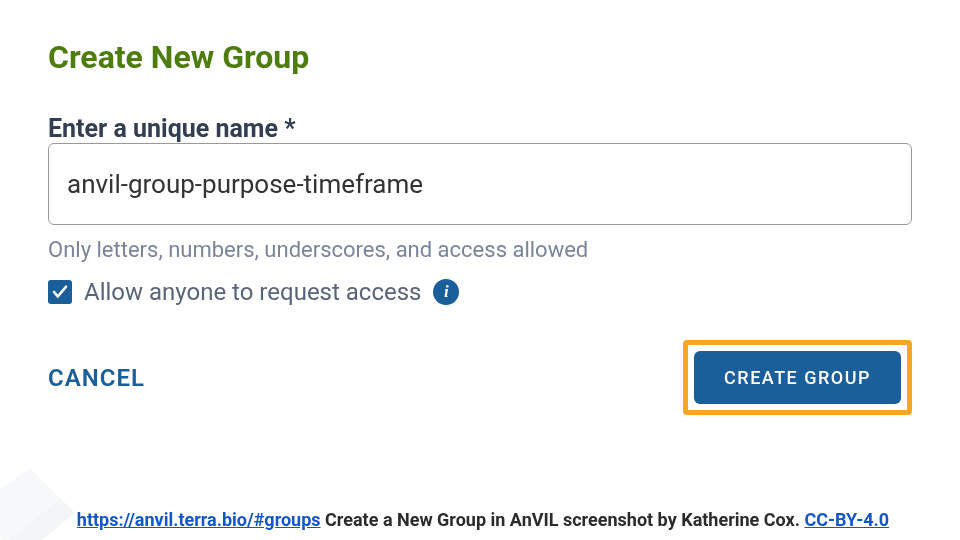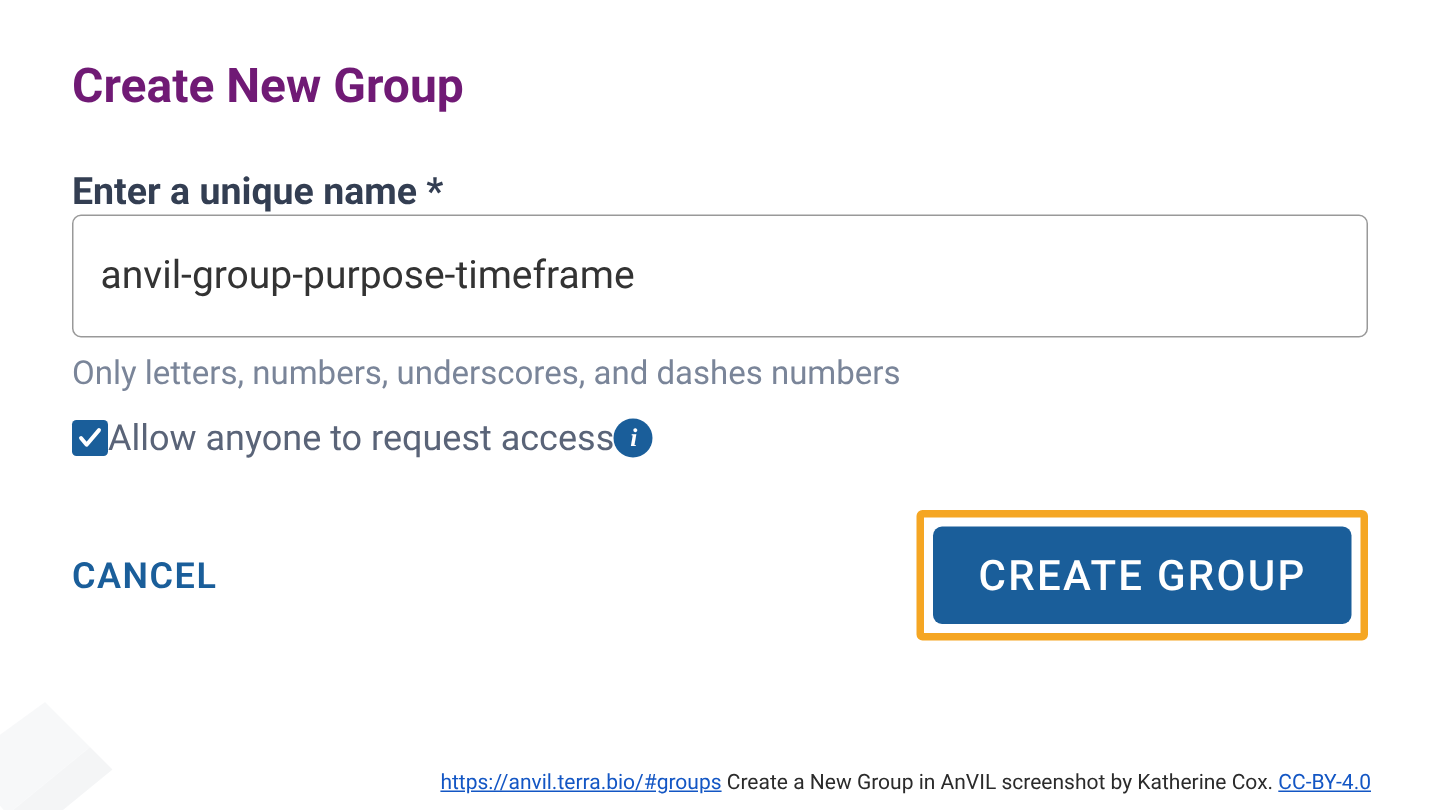--- a/index.html
+++ b/index.html
@@ -10,21 +10,21 @@
       background: #fff;
       position: relative;
       overflow: hidden;
     }
     .dialog {
       padding: 38px 48px 0 48px;
     }
     .title {
       font-size: 32px;
       font-weight: 700;
-      color: #701a75;
+      color: #4d7c0f;
       margin-bottom: 38px;
     }
     .field-label {
       font-size: 25px;
       font-weight: 700;
       color: #333e52;
       margin-bottom: 0;
     }
     .text-input {
       width: 100%;
@@ -37,20 +37,21 @@
       outline: none;
     }
     .hint {
       font-size: 22px;
       color: #7a8599;
       margin-top: 12px;
     }
     .checkbox-row {
       display: flex;
       align-items: center;
+      gap: 12px;
       margin-top: 16px;
     }
     .checkbox {
       width: 24px;
       height: 24px;
       background: #1a5e9a;
       border-radius: 3px;
       display: flex;
       align-items: center;
       justify-content: center;
@@ -97,39 +98,40 @@
     }
     .highlight-box {
       border: 5px solid #f5a623;
       border-radius: 4px;
       padding: 6px;
     }
     .create-btn {
       background: #1a5e9a;
       border: none;
       color: #fff;
-      font-size: 28px;
+      font-size: 18px;
       font-weight: 500;
       letter-spacing: 1.5px;
       padding: 16px 30px;
       border-radius: 6px;
       cursor: pointer;
       font-family: inherit;
     }
     .footer {
       position: absolute;
       bottom: 10px;
       left: 0;
       width: 100%;
       display: flex;
-      justify-content: flex-end;
+      justify-content: center;
       align-items: center;
       padding: 0 46px 0 52px;
-      font-size: 14px;
+      font-size: 18px;
       color: #2b2b2b;
+      font-weight: bold;
     }
     .footer-left a {
       color: #1356c4;
       text-decoration: underline;
     }
     .corner-decor {
       position: absolute;
       left: -25px;
       bottom: -18px;
       width: 100px;
@@ -146,21 +148,21 @@
     <polygon points="0,40 55,0 85,30 30,75" fill="#cfd4da"></polygon>
     <polygon points="30,75 85,30 100,45 45,90" fill="#b9bfc7"></polygon>
   </svg>
 </div>
 
 <div class="dialog">
   <h1 class="title">Create New Group</h1>
 
   <div class="field-label">Enter a unique name *</div>
   <input type="text" class="text-input" value="anvil-group-purpose-timeframe" style="">
-  <div class="hint">Only letters, numbers, underscores, and dashes numbers</div>
+  <div class="hint">Only letters, numbers, underscores, and access allowed</div>
 
   <div class="checkbox-row">
     <div class="checkbox">
       <svg viewBox="0 0 24 24">
         <path d="M4 12 L9 18 L20 5" stroke="#fff" stroke-width="3.5" fill="none" stroke-linecap="round" stroke-linejoin="round"></path>
       </svg>
     </div>
     <span class="checkbox-label">Allow anyone to request access</span>
     <span class="info-icon">i</span>
   </div>

